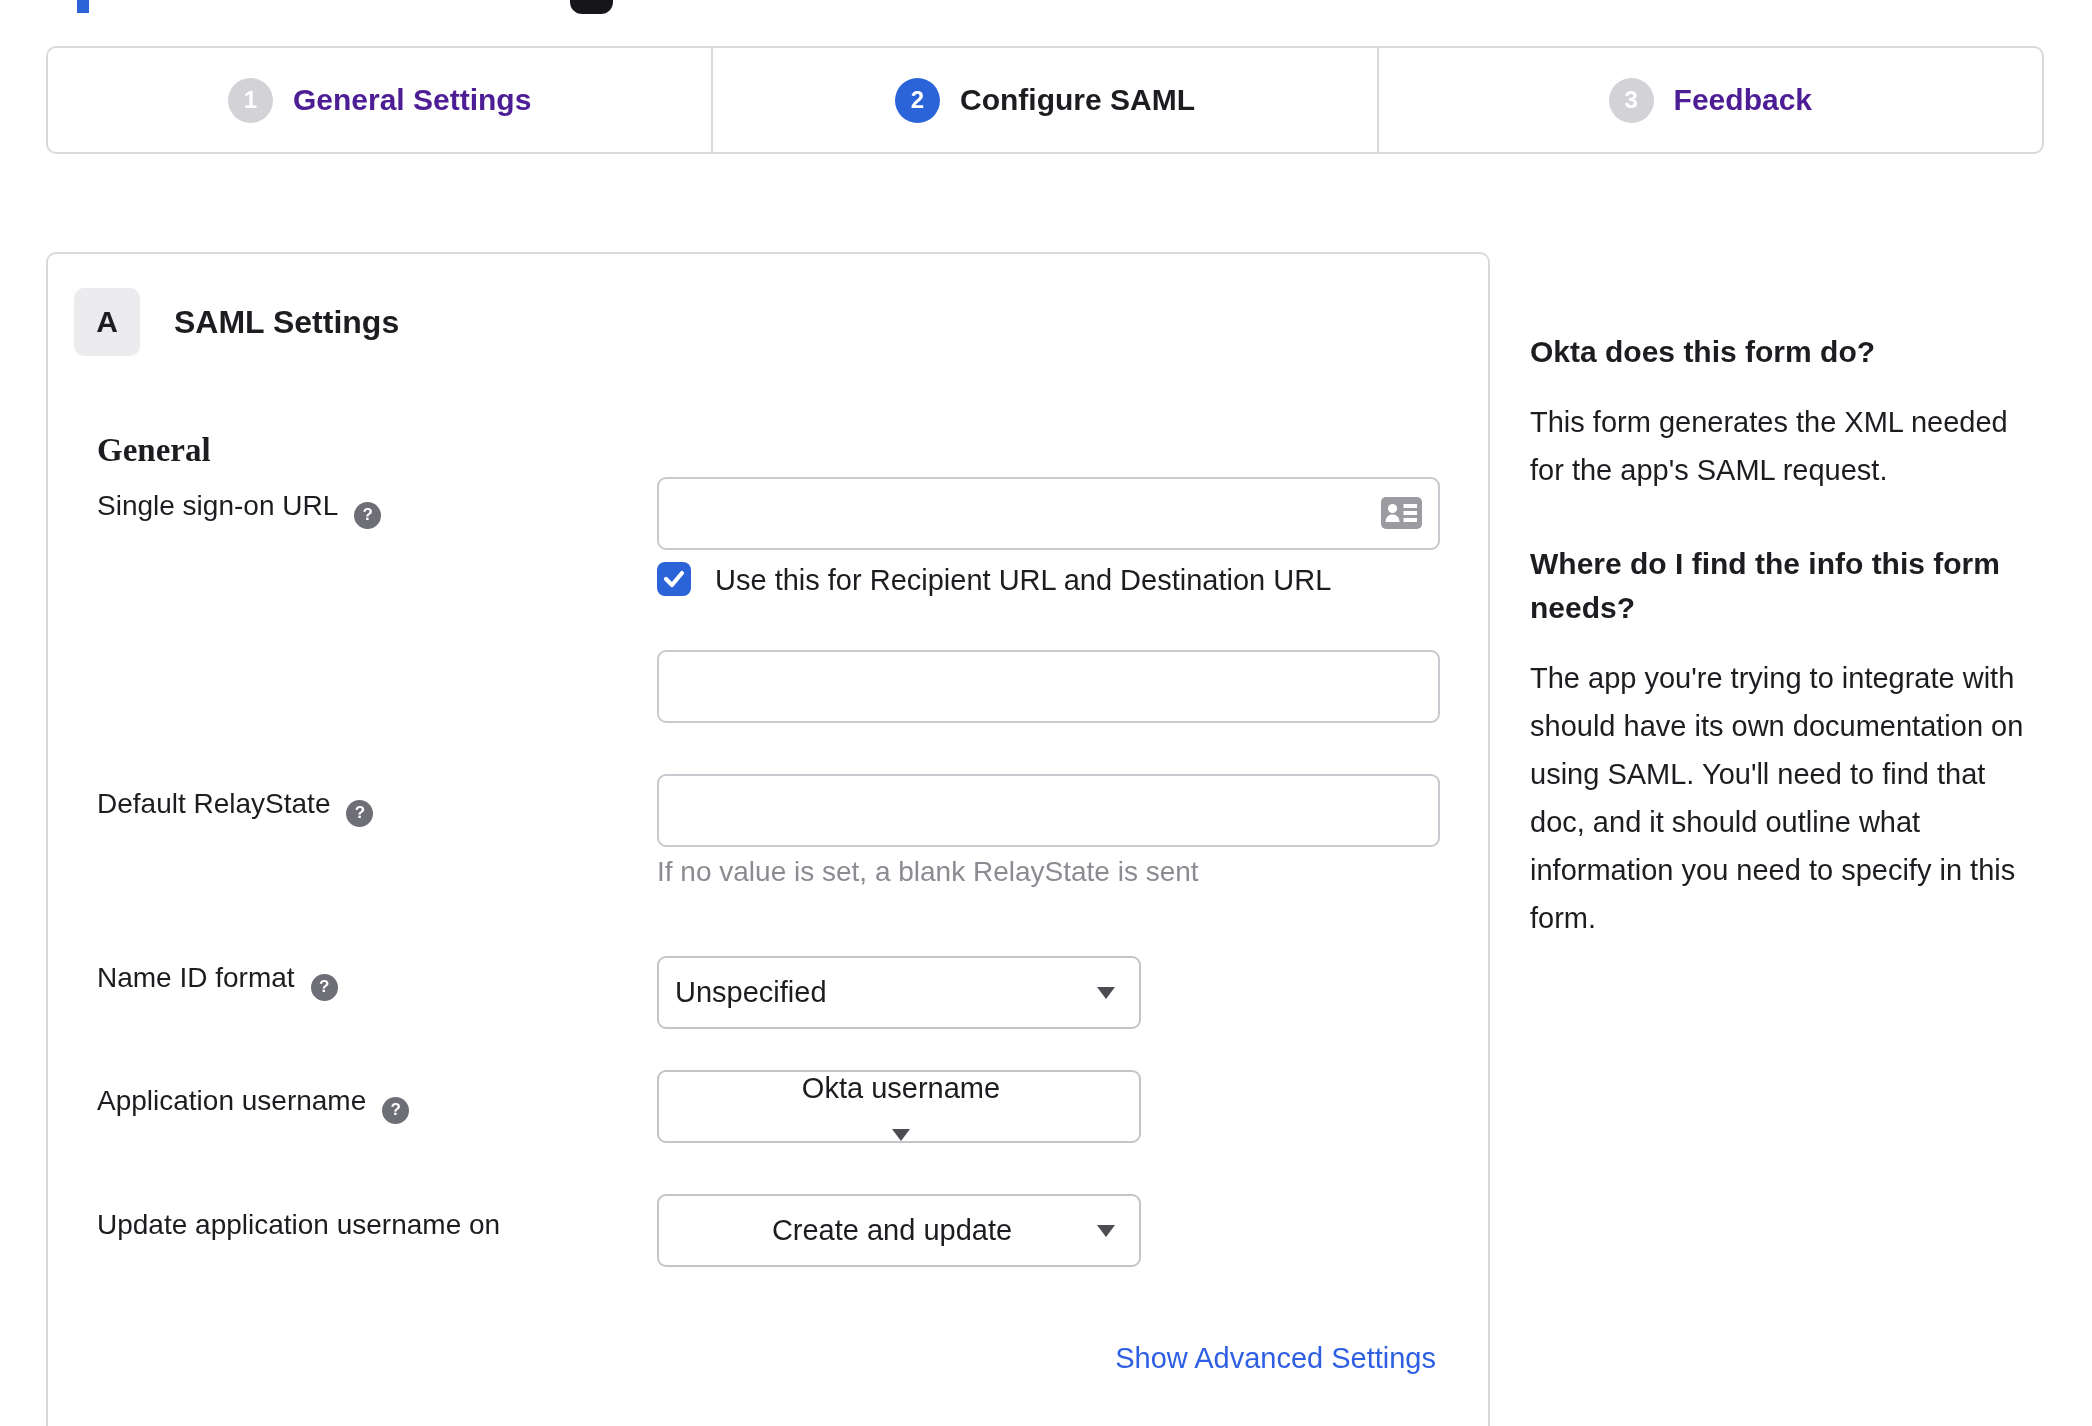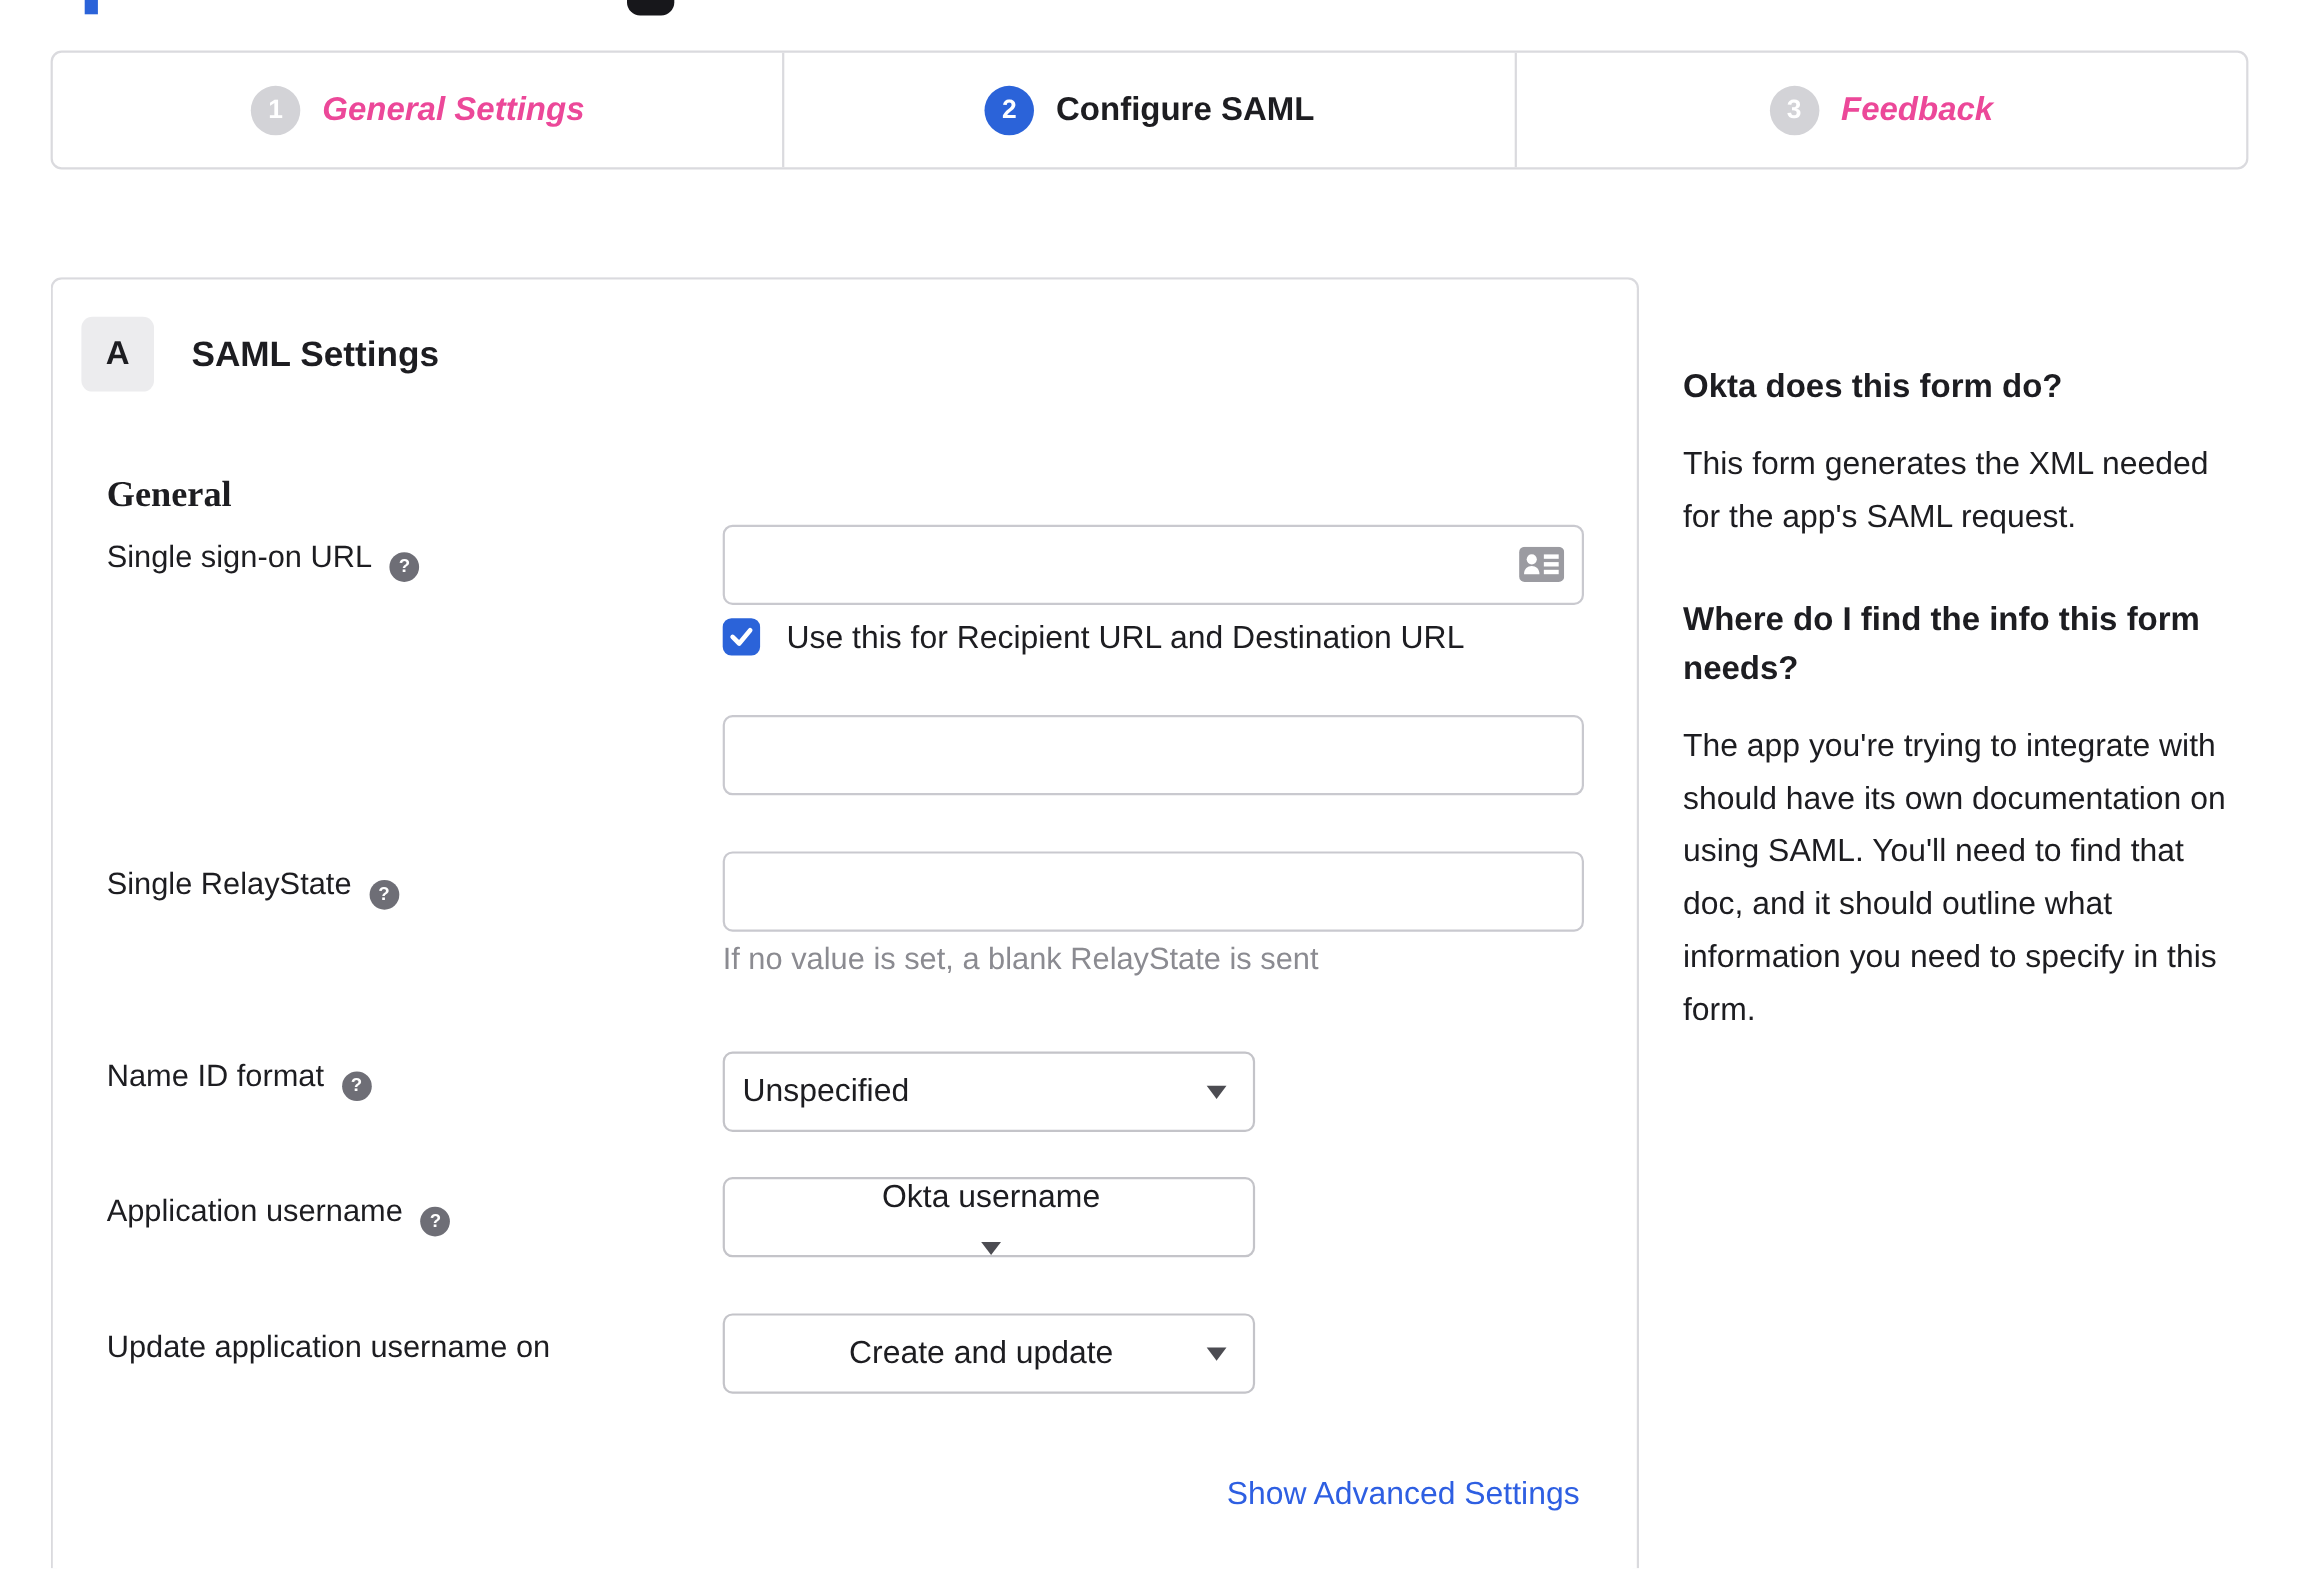--- a/index.html
+++ b/index.html
@@ -14,21 +14,21 @@
   
   .stepper { position:absolute; left:46px; top:46px; width:1998px; height:108px;
     border:2px solid #dadade; border-radius:10px; background:#fff; display:flex; }
   .step { flex:1; display:flex; align-items:center; justify-content:center; gap:20px; }
   .step + .step { border-left:2px solid #dadade; }
   .step-circle { width:45px; height:45px; border-radius:50%; display:flex; align-items:center;
     justify-content:center; color:#fff; font-size:24px; font-weight:bold; flex:none; }
   .step.inactive .step-circle { background:#d3d3d7; }
   .step.active .step-circle { background:#2b63d9; }
   .step-label { font-size:30px; font-weight:bold; }
-  .step.inactive .step-label { color:#ec4899;font-style:italic; }
+  .step.inactive .step-label { color:#4c1d95; }
   .step.active .step-label { color:#1d1d21; }
 
   
   .panel { position:absolute; left:46px; top:252px; width:1444px; height:1174px; background:#fff;
     border:2px solid #dadade; border-bottom:none; border-radius:10px 10px 0 0; }
   .panel-header { position:absolute; left:26px; top:34px; height:68px; display:flex;
     align-items:center; gap:34px; }
   .section-badge { width:66px; height:68px; background:#ececee; border-radius:10px;
     display:flex; align-items:center; justify-content:center; font-size:30px; font-weight:bold; }
   .section-title { font-size:32px; font-weight:bold; }
@@ -116,21 +116,21 @@
   <div class="checkbox" style="top:308px;">
     <svg width="24" height="24" viewBox="0 0 24 24">
       <polyline points="4,12 10,18 20,6" fill="none" stroke="#ffffff" stroke-width="4.2" stroke-linecap="round" stroke-linejoin="round"></polyline>
     </svg>
   </div>
   <div class="checkbox-label" style="top:310px;">Use this for Recipient URL and Destination URL</div>
 
   <input class="text-input" style="top: 396px;" type="text" value="">
 
   <div class="field-label" style="top:534px;">
-    <span>Single RelayState</span><span class="help-icon">?</span>
+    <span>Default RelayState</span><span class="help-icon">?</span>
   </div>
   <input class="text-input" style="top: 520px;" type="text" value="">
   <div class="hint" style="top:602px;">If no value is set, a blank RelayState is sent</div>
 
   <div class="field-label" style="top:708px;">
     <span>Name ID format</span><span class="help-icon">?</span>
   </div>
   <div class="select" style="top:702px;padding-left:16px;">
     <div class="select-value">Unspecified</div>
     <div class="caret"></div>

